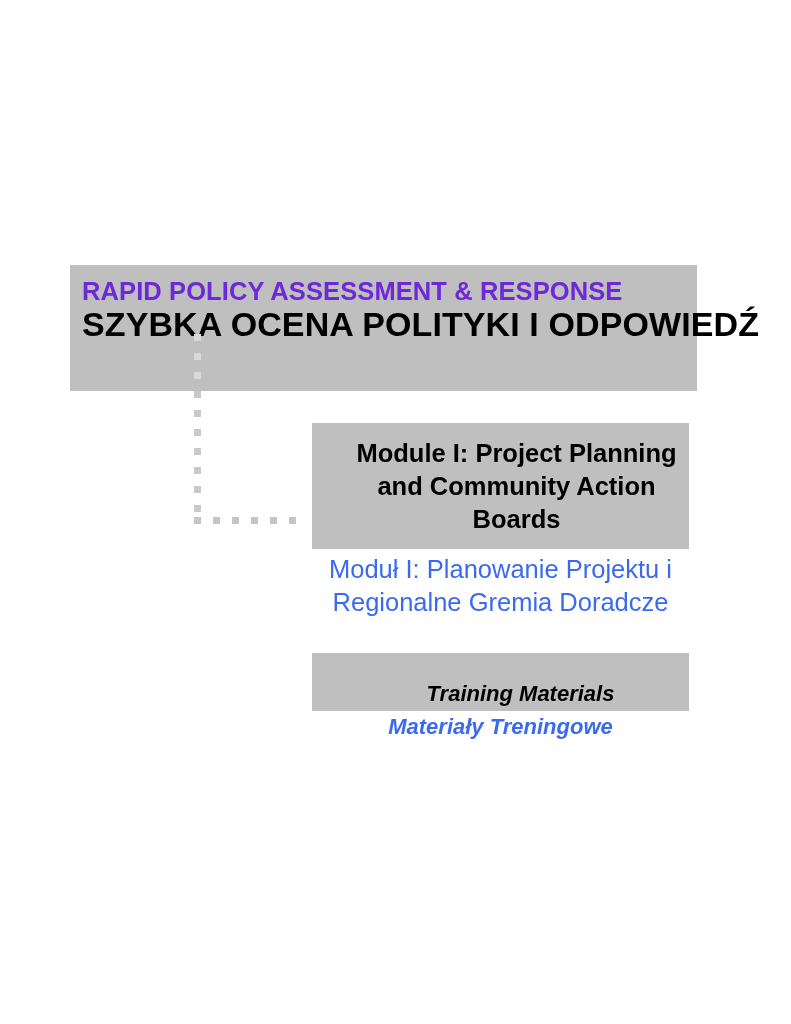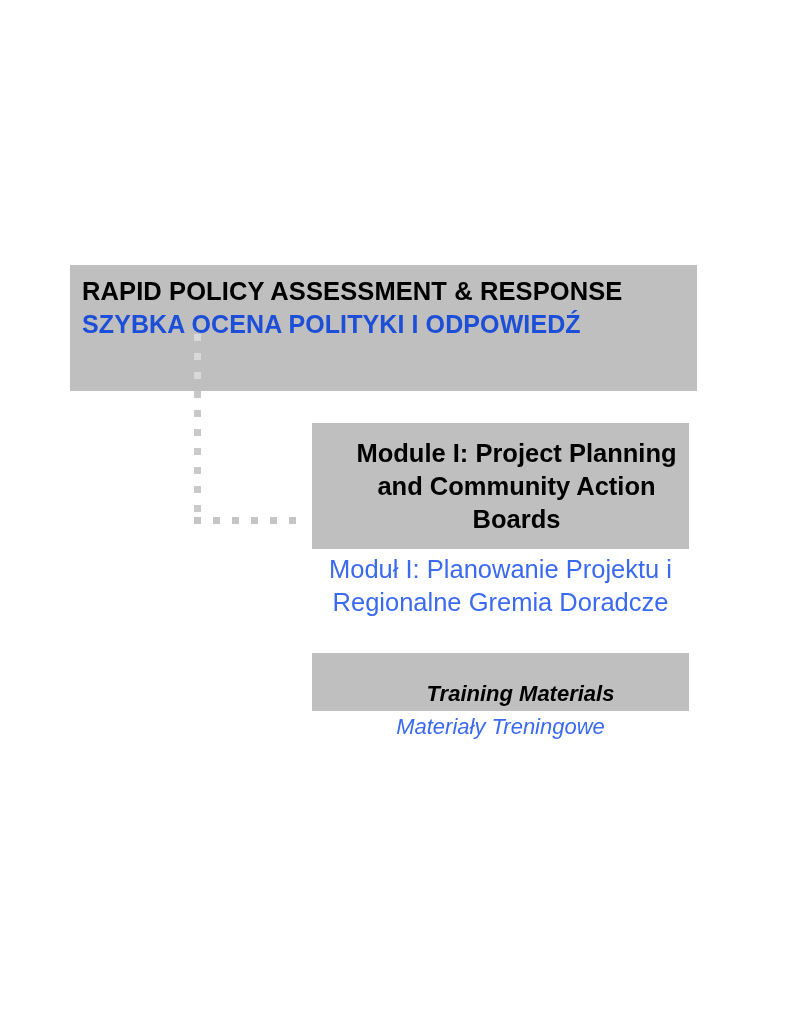--- a/index.html
+++ b/index.html
@@ -32,29 +32,29 @@
     top: 265px;
     width: 627px;
     height: 126px;
     background: #bfbfbf;
     box-sizing: border-box;
     padding: 10px 12px 0 12px;
   }
   .title-en {
     font-size: 25.5px;
     font-weight: bold;
-    color: #000000;
+    color: #6d28d9;
     line-height: 33px;
     letter-spacing: 0.1px;
     white-space: nowrap;
   }
   .title-pl {
-    font-size: 25px;
-    font-weight: bold;
-    color: #1d4ed8;
+    font-size: 34px;
+    font-weight: bold;
+    color: #000000;
     line-height: 33px;
     letter-spacing: 0.1px;
     white-space: nowrap;
   }
 
   
   .connector-v {
     position: absolute;
     left: 194px;
     top: 334px;
@@ -159,21 +159,21 @@
     padding-bottom: 2px;
     box-sizing: border-box;
     padding-left: 40px;
   }
   .training-pl {
     position: absolute;
     left: 312px;
     top: 712px;
     width: 377px;
     font-size: 22px;
-    font-weight: normal;
+    font-weight: bold;
     font-style: italic;
     color: #3b6af0;
     line-height: 30px;
     text-align: center;
     box-sizing: border-box;
   }
 </style>
 </head>
 <body>
 

